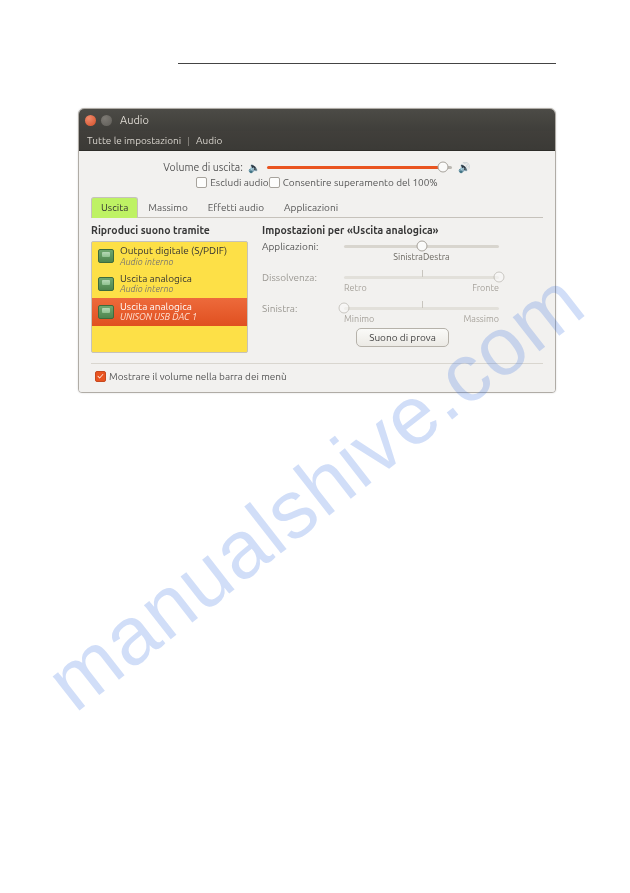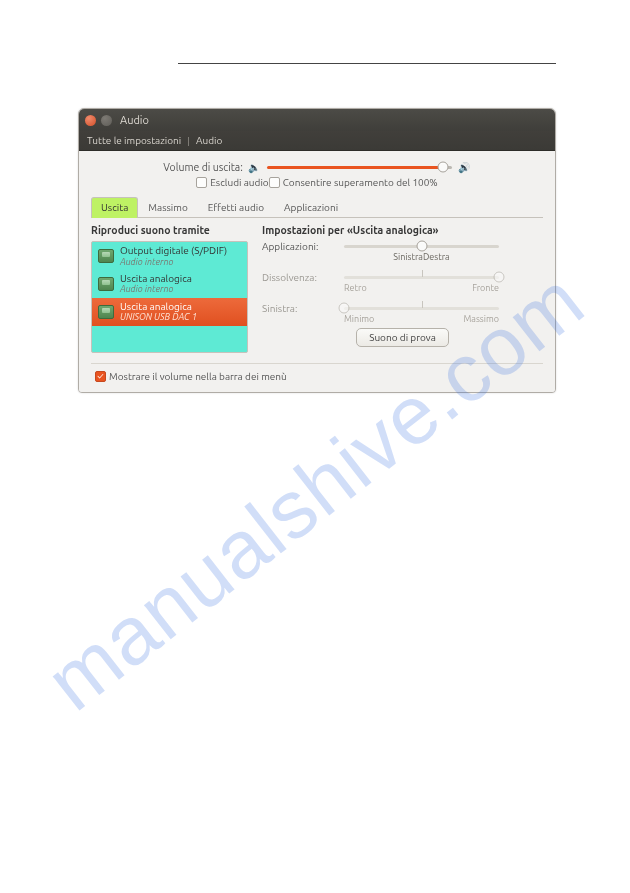--- a/index.html
+++ b/index.html
@@ -140,21 +140,21 @@
   }
   .left-col { width: 157px; }
   .right-col { flex: 1; }
   .sec-title {
     font-weight: bold;
     font-size: 10.5px;
     color: #383838;
     margin-bottom: 5px;
   }
   .device-list {
-    background: #5eead4;
+    background: #fde047;
     border: 1px solid #c6c2bb;
     border-radius: 2px;
     height: 112px;
     overflow: hidden;
   }
   .dev-item {
     display: flex;
     align-items: center;
     gap: 6px;
     padding: 3px 6px;

